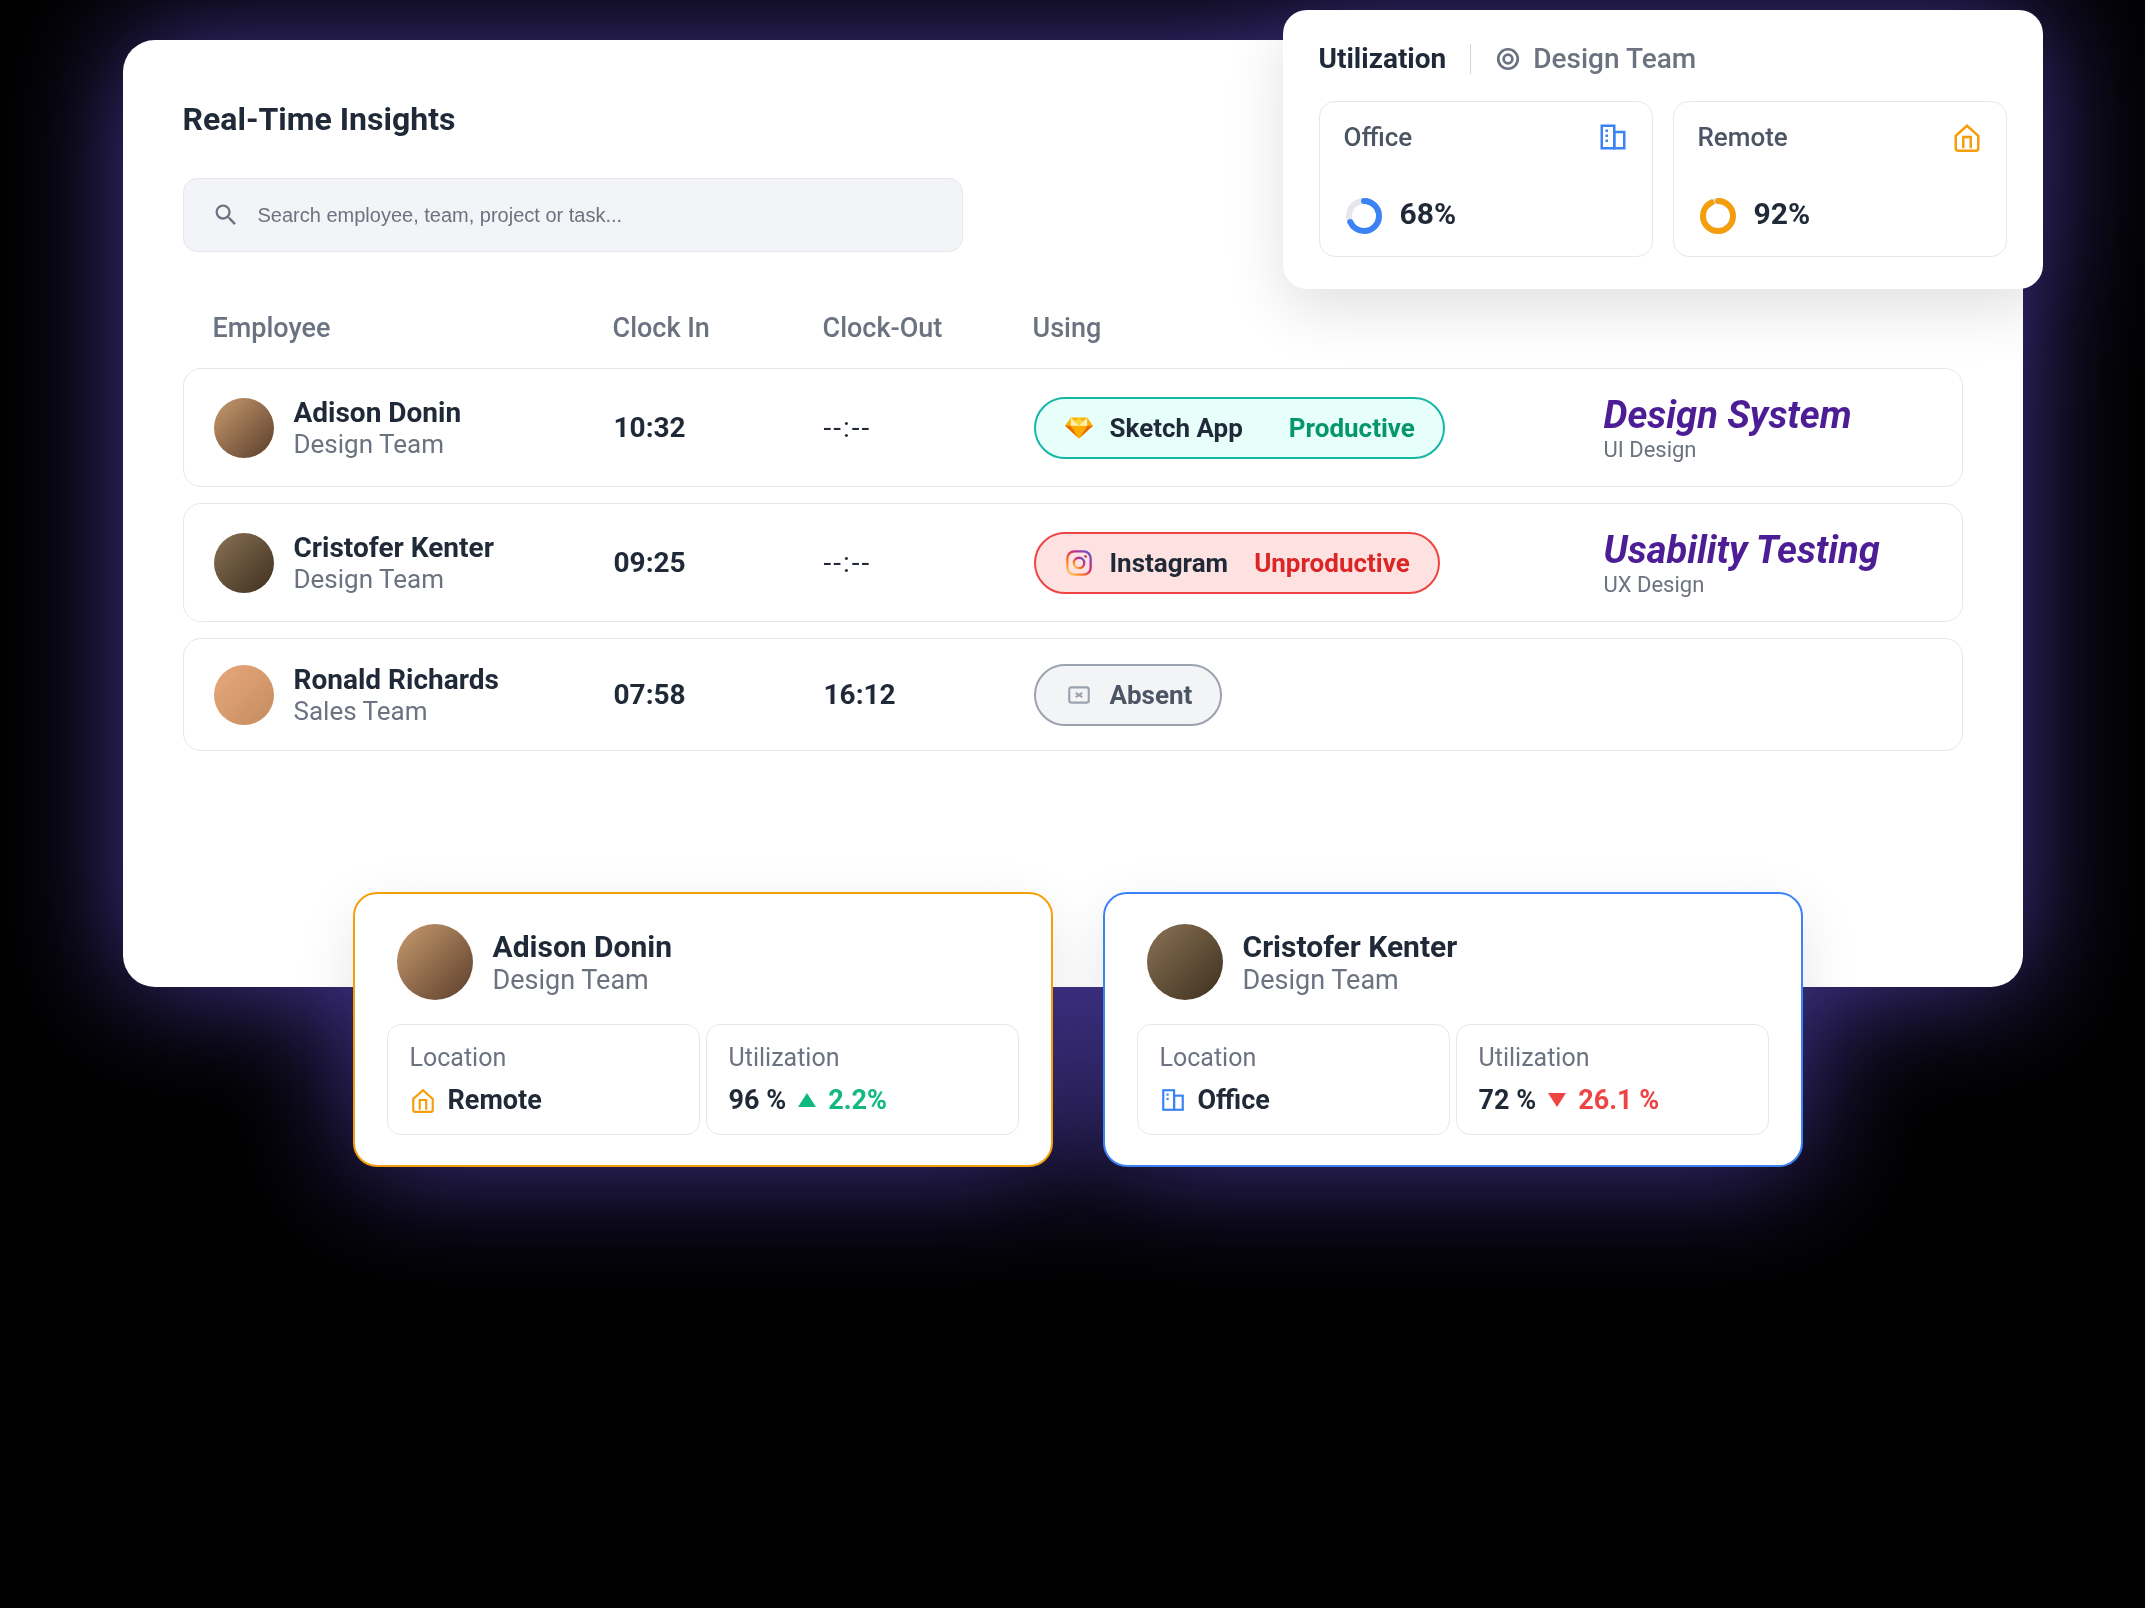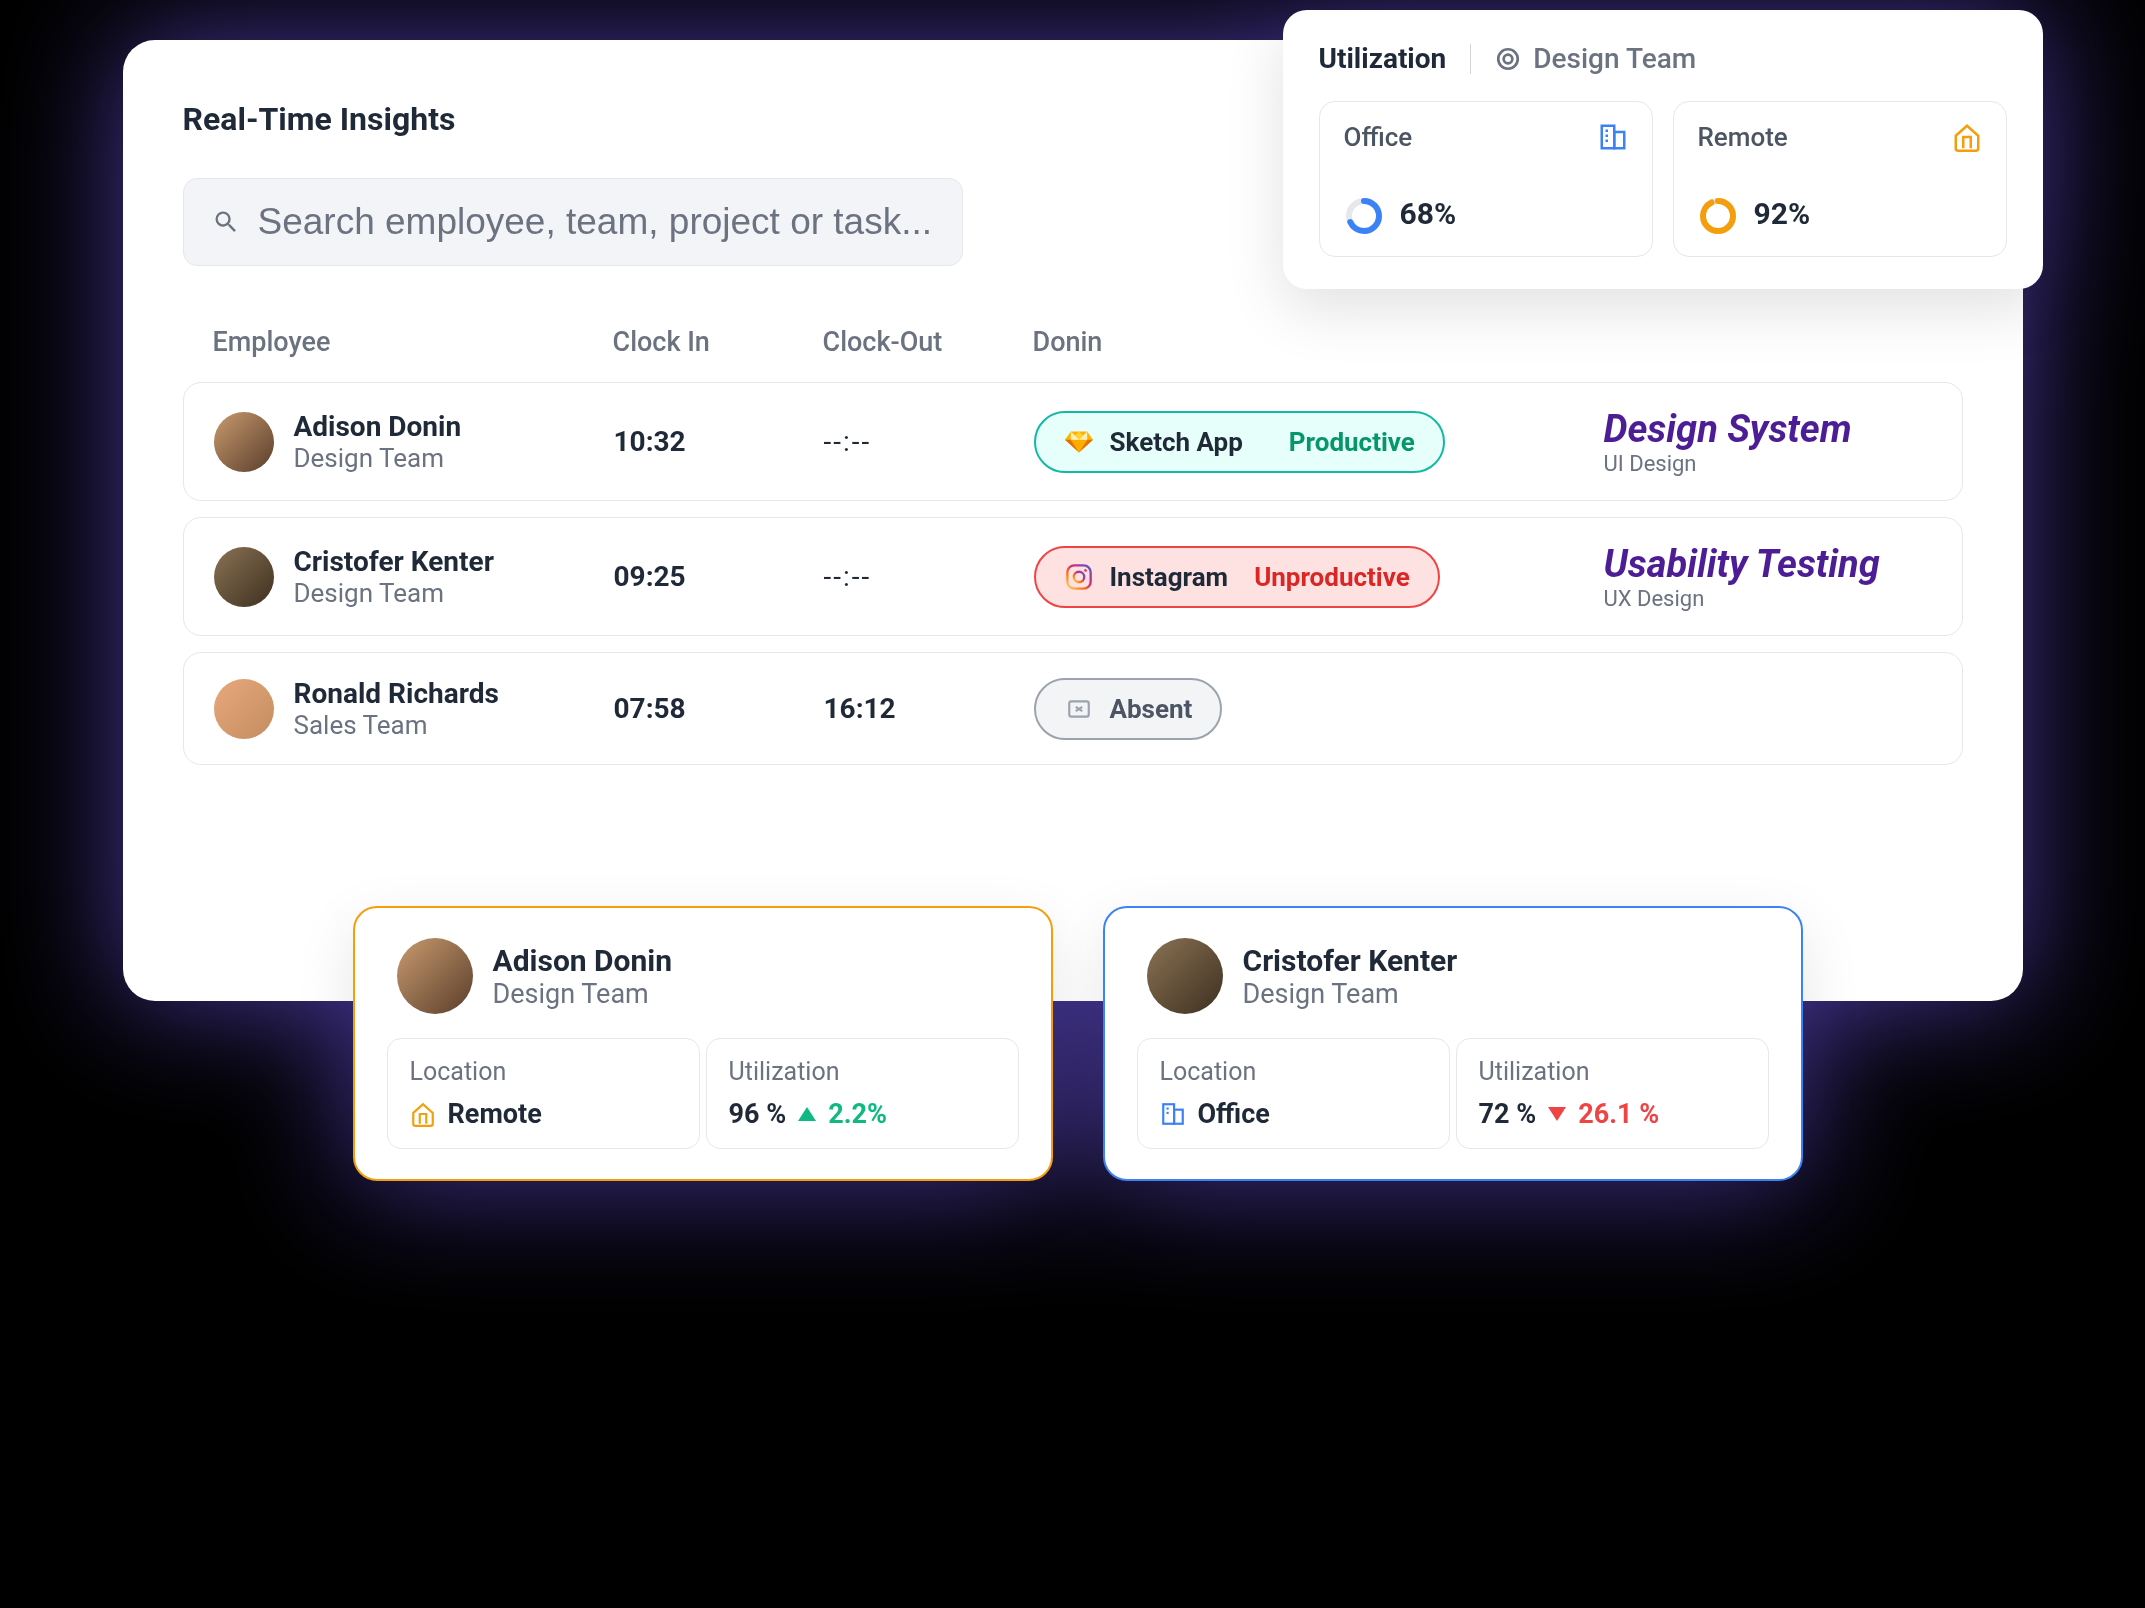--- a/index.html
+++ b/index.html
@@ -37,21 +37,21 @@
   border: 1px solid #E5E7EB;
   border-radius: 14px;
   padding: 22px 28px;
   width: 780px;
   margin-bottom: 60px;
 }
 .search-box svg { width: 28px; height: 28px; fill: #6B7280; }
 .search-box input {
   border: none;
   background: transparent;
-  font-size: 37px;
+  font-size: 20px;
   color: #4d7c0f;
   flex: 1;
   outline: none;
 }
 .search-box input::placeholder { color: #6B7280; }
 
 .table-headers {
   display: grid;
   grid-template-columns: 380px 190px 190px 550px 1fr;
   gap: 20px;
@@ -181,21 +181,21 @@
     <svg viewBox="0 0 24 24">
           <path d="M15.5 14h-.79l-.28-.27A6.471 6.471 0 0016 9.5 6.5 6.5 0 109.5 16c1.61 0 3.09-.59 4.23-1.57l.27.28v.79l5 4.99L20.49 19l-4.99-5zm-6 0C7.01 14 5 11.99 5 9.5S7.01 5 9.5 5 14 7.01 14 9.5 11.99 14 9.5 14z"></path>
         </svg>
     <input type="text" placeholder="Search employee, team, project or task..." style="">
   </div>
 
   <div class="table-headers">
     <span>Employee</span>
     <span>Clock In</span>
     <span>Clock-Out</span>
-    <span>Donin</span>
+    <span>Using</span>
   </div>
 
   <div class="table-row">
     <div class="emp-cell">
       <div class="avatar" style="background:linear-gradient(135deg,#c89b6e,#5a3d2b)"></div>
       <div>
         <div class="emp-name">Adison Donin</div>
         <div class="emp-team">Design Team</div>
       </div>
     </div>

